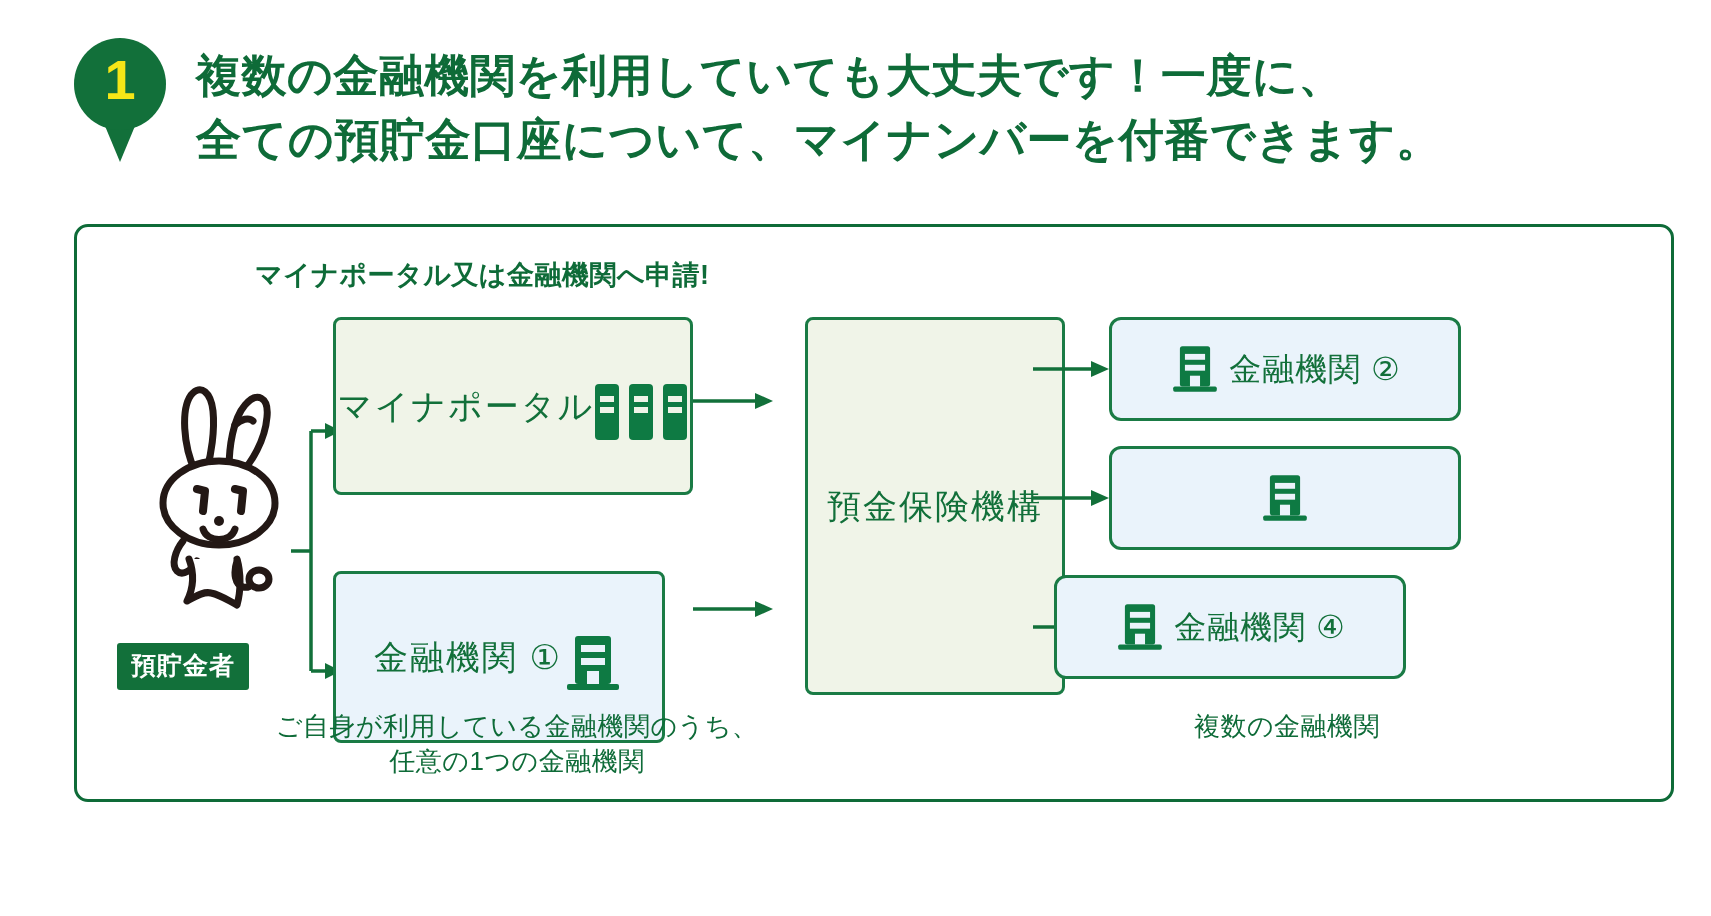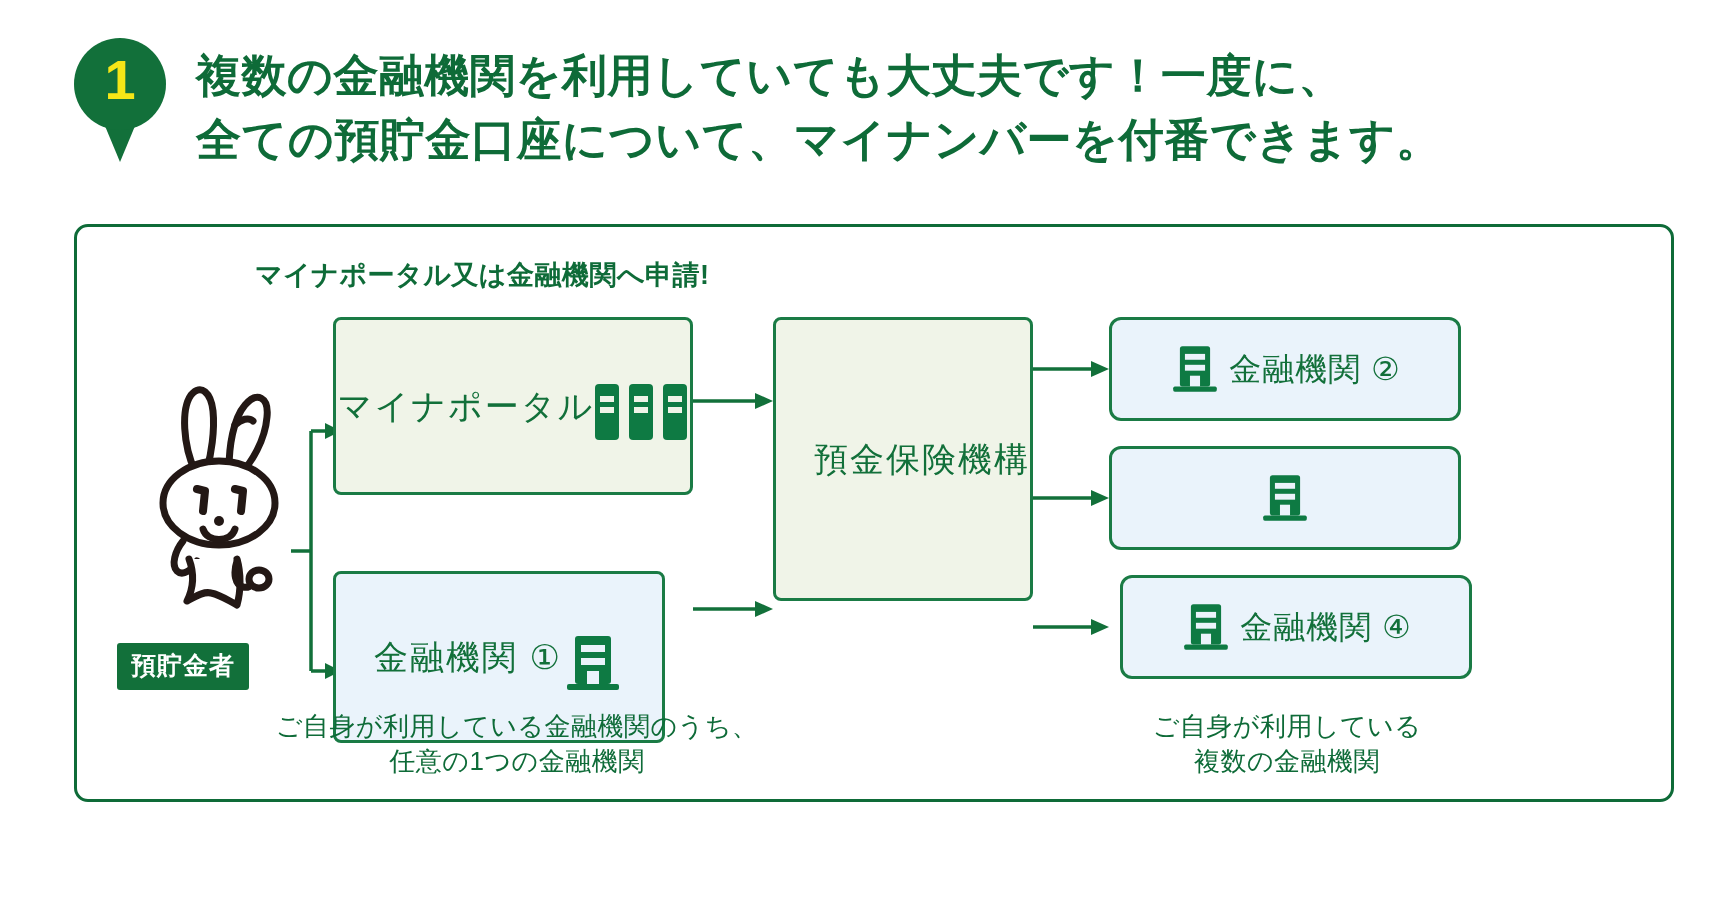--- a/index.html
+++ b/index.html
@@ -154,41 +154,41 @@
 
   #node-portal {
     left: 256px; top: 90px;
     width: 360px; height: 178px;
   }
   #node-bank1 {
     left: 256px; top: 296px;
     width: 332px; height: 172px; margin-top: 48px;
   }
   #node-dicj {
-    left: 696px; top: 90px;
-    width: 260px; height: 284px; justify-content: flex-end;
+    left: 728px; top: 90px;
+    width: 260px; height: 378px;
   }
   #node-dicj .node-title { line-height: 1.5; }
 
   .bank-right {
     position: absolute;
     border: 3px solid #1A7B45;
     border-radius: 12px;
     background: #EAF3FB;
     width: 352px;
     height: 104px;
     display: flex;
     flex-direction: row;
     align-items: center;
     justify-content: center;
     gap: 8px;
   }
   #node-bank2 { left: 1032px; top: 90px; }
   #node-bank3 { left: 1032px; top: 219px; }
-  #node-bank4 { left: 1043px; top: 348px; }
+  #node-bank4 { left: 977px; top: 348px; }
 
   .bank-right .node-title { font-size: 32px; letter-spacing: 1px; }
 
   
   .icon-row {
     display: flex;
     flex-direction: row;
     gap: 8px;
     margin-top: 12px;
   }
@@ -384,18 +384,17 @@
       </div>
       <div class="node-title">金融機関 ④</div>
     </div>
 
     <div class="caption" id="caption-left">
       <div>ご自身が利用している金融機関のうち、</div>
       <div>任意の1つの金融機関</div>
     </div>
 
     <div class="caption" id="caption-right">
-      <div>ご自身が利用している</div>
       <div>複数の金融機関</div>
     </div>
 
   </div>
 </div>
 
 </body></html>

